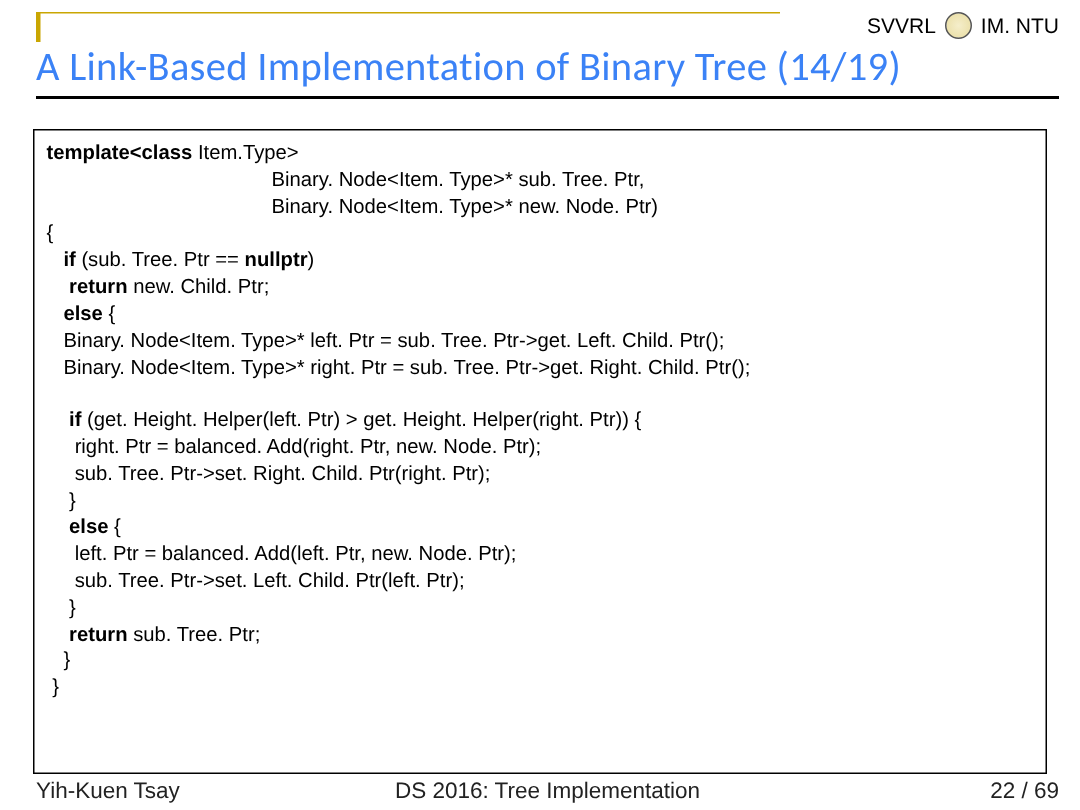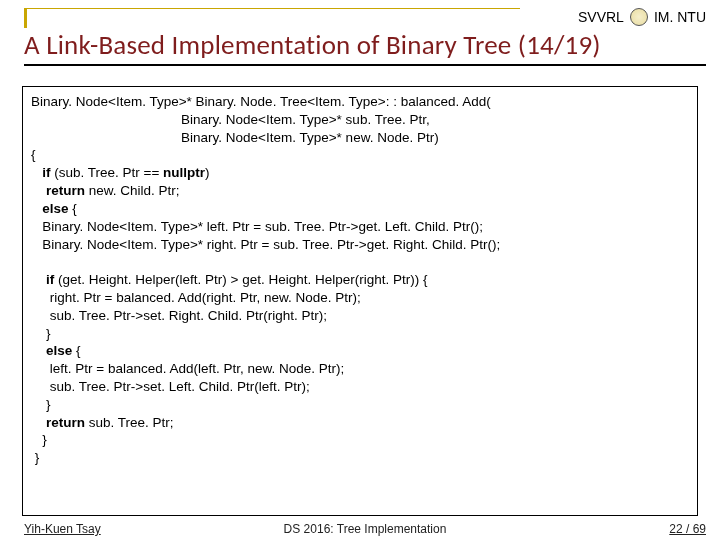--- a/index.html
+++ b/index.html
@@ -35,21 +35,21 @@
   }
   .title-wrap {
     position: absolute;
     top: 28px;
     left: 24px;
     right: 14px;
   }
   .title {
     font-family: Calibri, Arial, sans-serif;
     font-size: 27px;
-    color: #7f1d1d;
+    color: #3b82f6;
     letter-spacing: 0.2px;
   }
   .title-rule-dark {
     border: none;
     border-top: 2px solid #000;
     margin-top: 3px;
   }
   .vbar-top {
     position: absolute;
     left: 24px;
@@ -80,23 +80,22 @@
   }
   .code-box .ln { white-space: pre; }
   .b { font-weight: bold; }
   .footer {
     position: absolute;
     bottom: 4px;
     left: 24px;
     right: 14px;
     display: flex;
     justify-content: space-between;
-    font-size: 12px;
+    font-size: 15px;
     color: #222;
-    text-decoration: underline;
   }
   .footer .mid { position: absolute; left: 50%; transform: translateX(-50%); }
 </style>
 </head>
 <body>
 
 <div class="hbar-top"></div>
 <div class="vbar-top"></div>
 
 <div class="header-bar">
@@ -104,21 +103,21 @@
   <span class="logo-circle"></span>
   <span>IM. NTU</span>
 </div>
 
 <div class="title-wrap">
   <div class="title">A Link-Based Implementation of Binary Tree (14/19)</div>
   <hr class="title-rule-dark">
 </div>
 
 <div class="code-box">
-  <div class="ln">Binary. Node&lt;Item. Type&gt;* Binary. Node. Tree&lt;Item. Type&gt;: : balanced. Add(</div>
+  <div class="ln"><span class="b">template&lt;class </span><span>Item.Type&gt;</span></div>
   <div class="ln">                                        Binary. Node&lt;Item. Type&gt;* sub. Tree. Ptr,</div>
   <div class="ln">                                        Binary. Node&lt;Item. Type&gt;* new. Node. Ptr)</div>
   <div class="ln">{</div>
   <div class="ln"><span class="b">   if </span><span>(sub. Tree. Ptr == </span><span class="b">nullptr</span><span>)</span></div>
   <div class="ln"><span class="b">    return </span><span>new. Child. Ptr;</span></div>
   <div class="ln"><span class="b">   else </span><span>{</span></div>
   <div class="ln">   Binary. Node&lt;Item. Type&gt;* left. Ptr = sub. Tree. Ptr-&gt;get. Left. Child. Ptr();</div>
   <div class="ln">   Binary. Node&lt;Item. Type&gt;* right. Ptr = sub. Tree. Ptr-&gt;get. Right. Child. Ptr();</div>
   <div class="ln"> </div>
   <div class="ln"><span class="b">    if </span><span>(get. Height. Helper(left. Ptr) &gt; get. Height. Helper(right. Ptr)) {</span></div>

